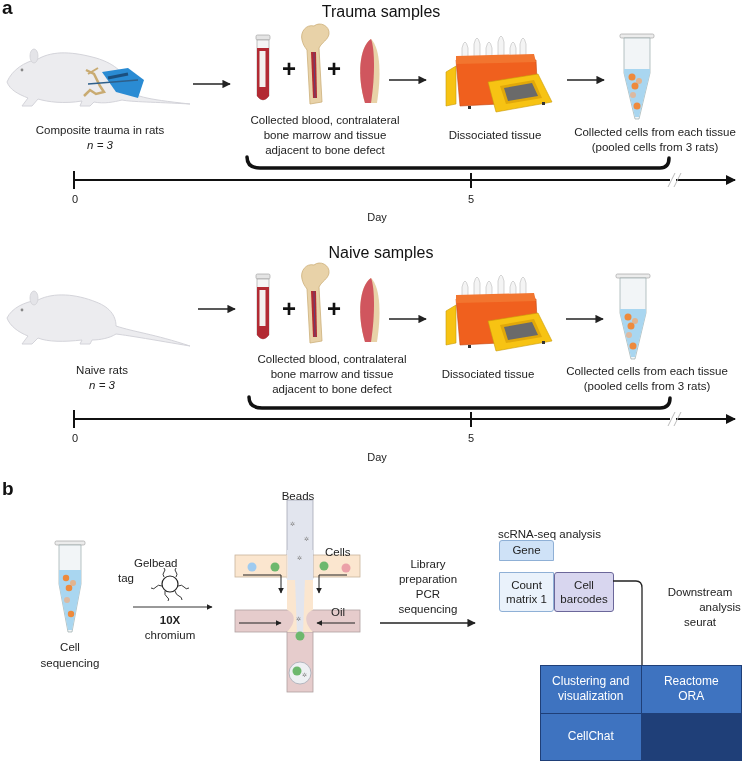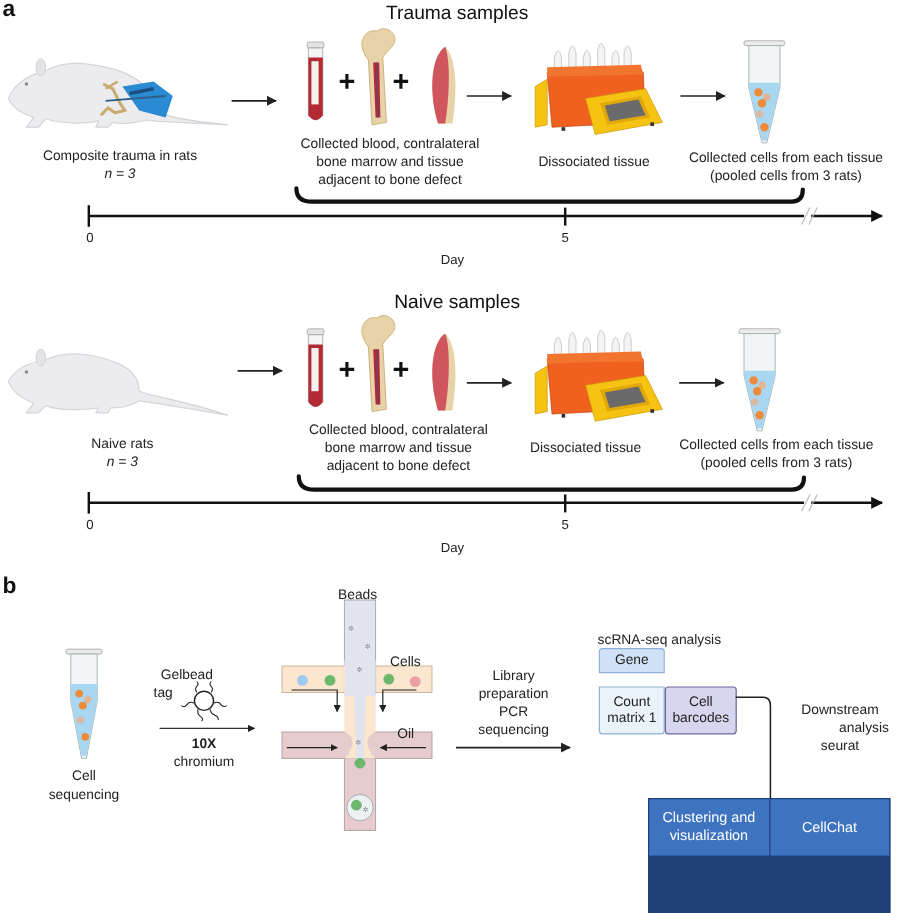--- a/index.html
+++ b/index.html
@@ -239,21 +239,21 @@
   <circle cx="12" cy="38" r="3.2" fill="#ee8a3c"></circle>
     <circle cx="19" cy="43" r="3" fill="#e2b48f"></circle>
   <circle cx="15" cy="48" r="3.3" fill="#ee8a3c"></circle>
     <circle cx="13" cy="60" r="3" fill="#dcb9a0"></circle>
   <circle cx="17" cy="74" r="3.2" fill="#ee8a3c"></circle>
 </svg>
 <div class="abs label-b" style="left:30px;top:640px;width:80px;">Cell</div>
 <div class="abs label-b" style="left:30px;top:656px;width:80px;">sequencing</div>
 
 <div class="abs label-b" style="left:134px;top:556px;text-align:left;">Gelbead</div>
-<div class="abs label-b" style="left:128px;top:571px;text-align:right;">tag</div>
+<div class="abs label-b" style="left:118px;top:571px;text-align:right;">tag</div>
 <svg style="left:150px;top:566px;" width="40" height="36">
   <circle cx="20" cy="18" r="8" fill="none" stroke="#222" stroke-width="1.2"></circle>
   <path d="M14,11 q-2,-3 0,-5 q2,-2 0,-4" stroke="#222" stroke-width="0.9" fill="none"></path>
   <path d="M26,11 q2,-3 0,-5 q-2,-2 0,-4" stroke="#222" stroke-width="0.9" fill="none"></path>
   <path d="M12,20 q-4,-2 -6,1 q-2,3 -5,1" stroke="#222" stroke-width="0.9" fill="none"></path>
   <path d="M28,20 q4,-2 6,1 q2,3 5,1" stroke="#222" stroke-width="0.9" fill="none"></path>
   <path d="M15,25 q-1,4 2,6 q3,2 1,4" stroke="#222" stroke-width="0.9" fill="none"></path>
   <path d="M25,25 q1,4 4,5 q3,1 3,4" stroke="#222" stroke-width="0.9" fill="none"></path>
 </svg>
 <svg style="left:132px;top:603px;" width="82" height="10">
@@ -322,15 +322,21 @@
 <div class="abs label-b" style="left:652px;top:615px;width:96px;">seurat</div>
 
 <div class="abs grid" style="left:540px;top:665px;width:200px;height:94px;">
   <div class="cell">
       <div>
         <div>Clustering and</div>
         <div>visualization</div>
       </div>
     </div>
   <div class="cell">
+      <div>
+        <div>Reactome</div>
+        <div>ORA</div>
+      </div>
+    </div>
+  <div class="cell">
       <div>CellChat</div>
     </div>
 </div>
 
 </body></html>

